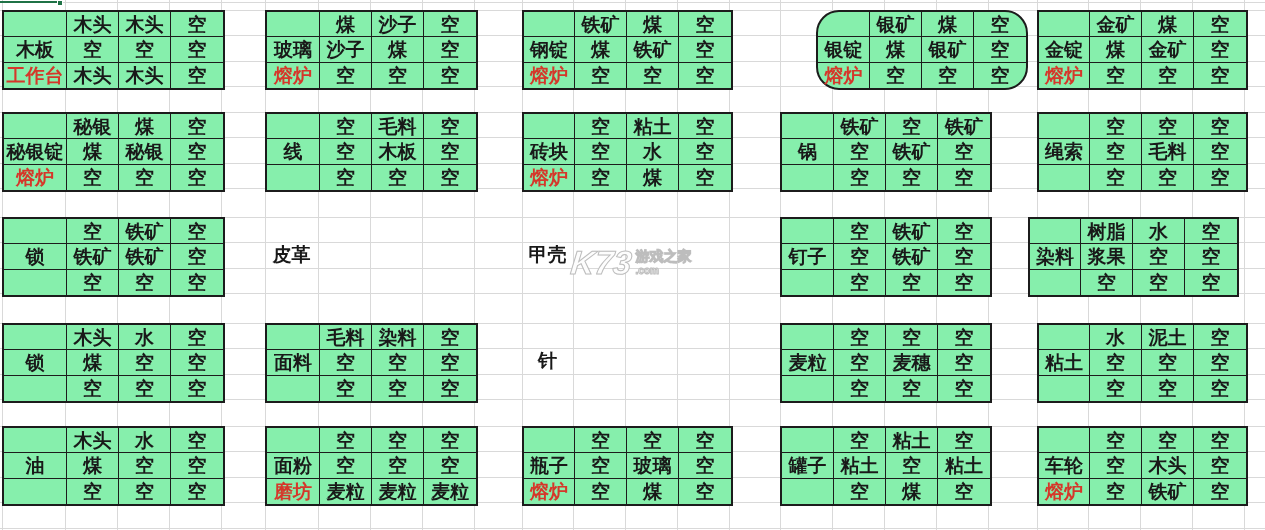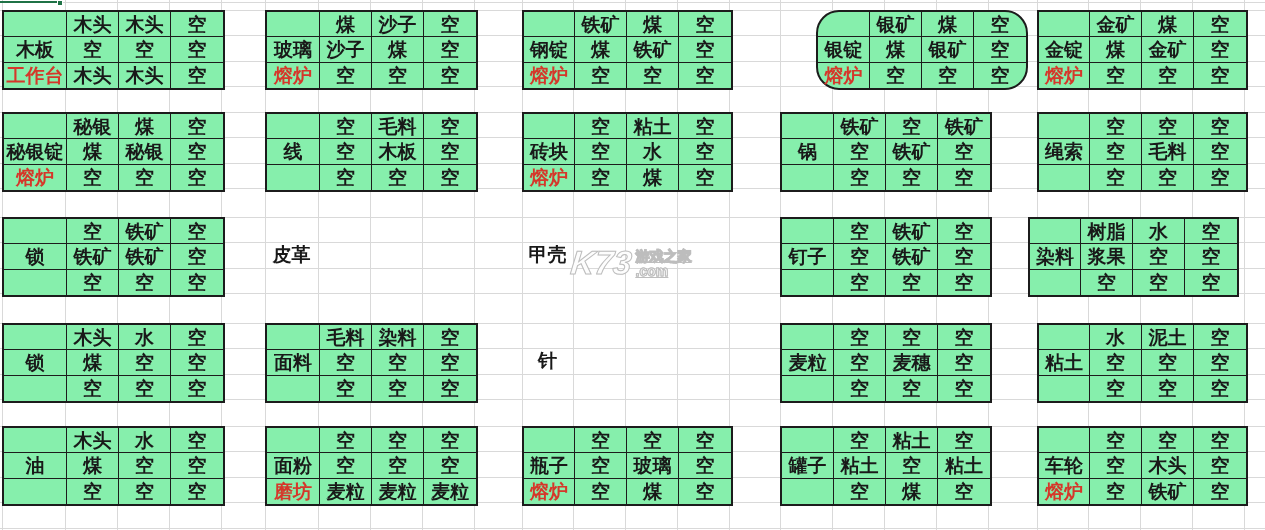--- a/index.html
+++ b/index.html
@@ -38,23 +38,23 @@
   .sel-line{position:absolute;left:0;top:1px;width:60px;height:2px;background:var(--green,#1f7246);z-index:4;}
   .sel-handle{position:absolute;left:57px;top:0;width:6px;height:6px;background:var(--green,#1f7246);border:1px solid #fff;box-sizing:border-box;z-index:4;}
   
   .wm{
     position:absolute;left:571px;top:249px;display:flex;align-items:flex-start;gap:4px;
     z-index:1;color:#fdfdfd;-webkit-text-stroke:1px var(--wmc,#bdbdbd);
     text-shadow:0 0 1px var(--wmc,#bdbdbd);
     font-family:"Liberation Sans","DejaVu Sans",sans-serif;
   }
   .wm-big{font-size:33px;font-weight:bold;font-style:italic;letter-spacing:0;line-height:28px;transform:skewX(-6deg);}
-  .wm-right{display:flex;flex-direction:column;text-decoration:underline;}
+  .wm-right{display:flex;flex-direction:column;}
   .wm-site{font-size:14px;font-weight:bold;line-height:15px;}
-  .wm-dom{font-size:14px;font-weight:bold;line-height:14px;}
+  .wm-dom{font-size:10px;font-weight:bold;line-height:14px;}
 </style>
 </head>
 <body>
 
 <div id="sheet">
   <div class="sel-line"></div>
   <div class="sel-handle"></div>
 
   <div class="wm">
     <span class="wm-big">K73</span>

